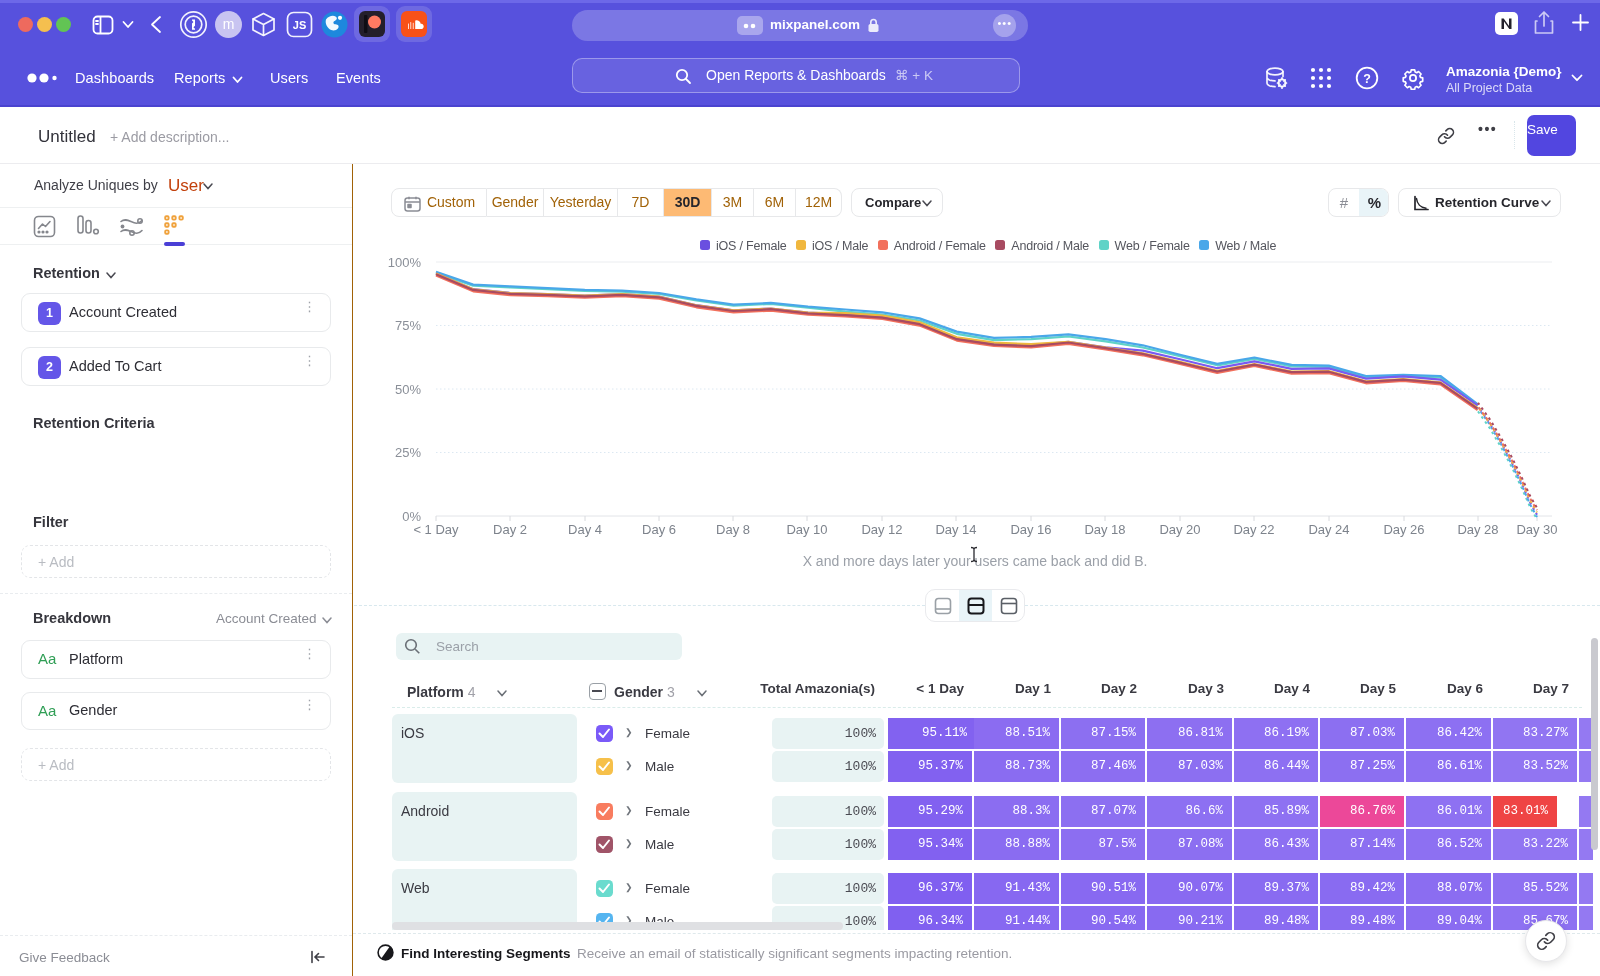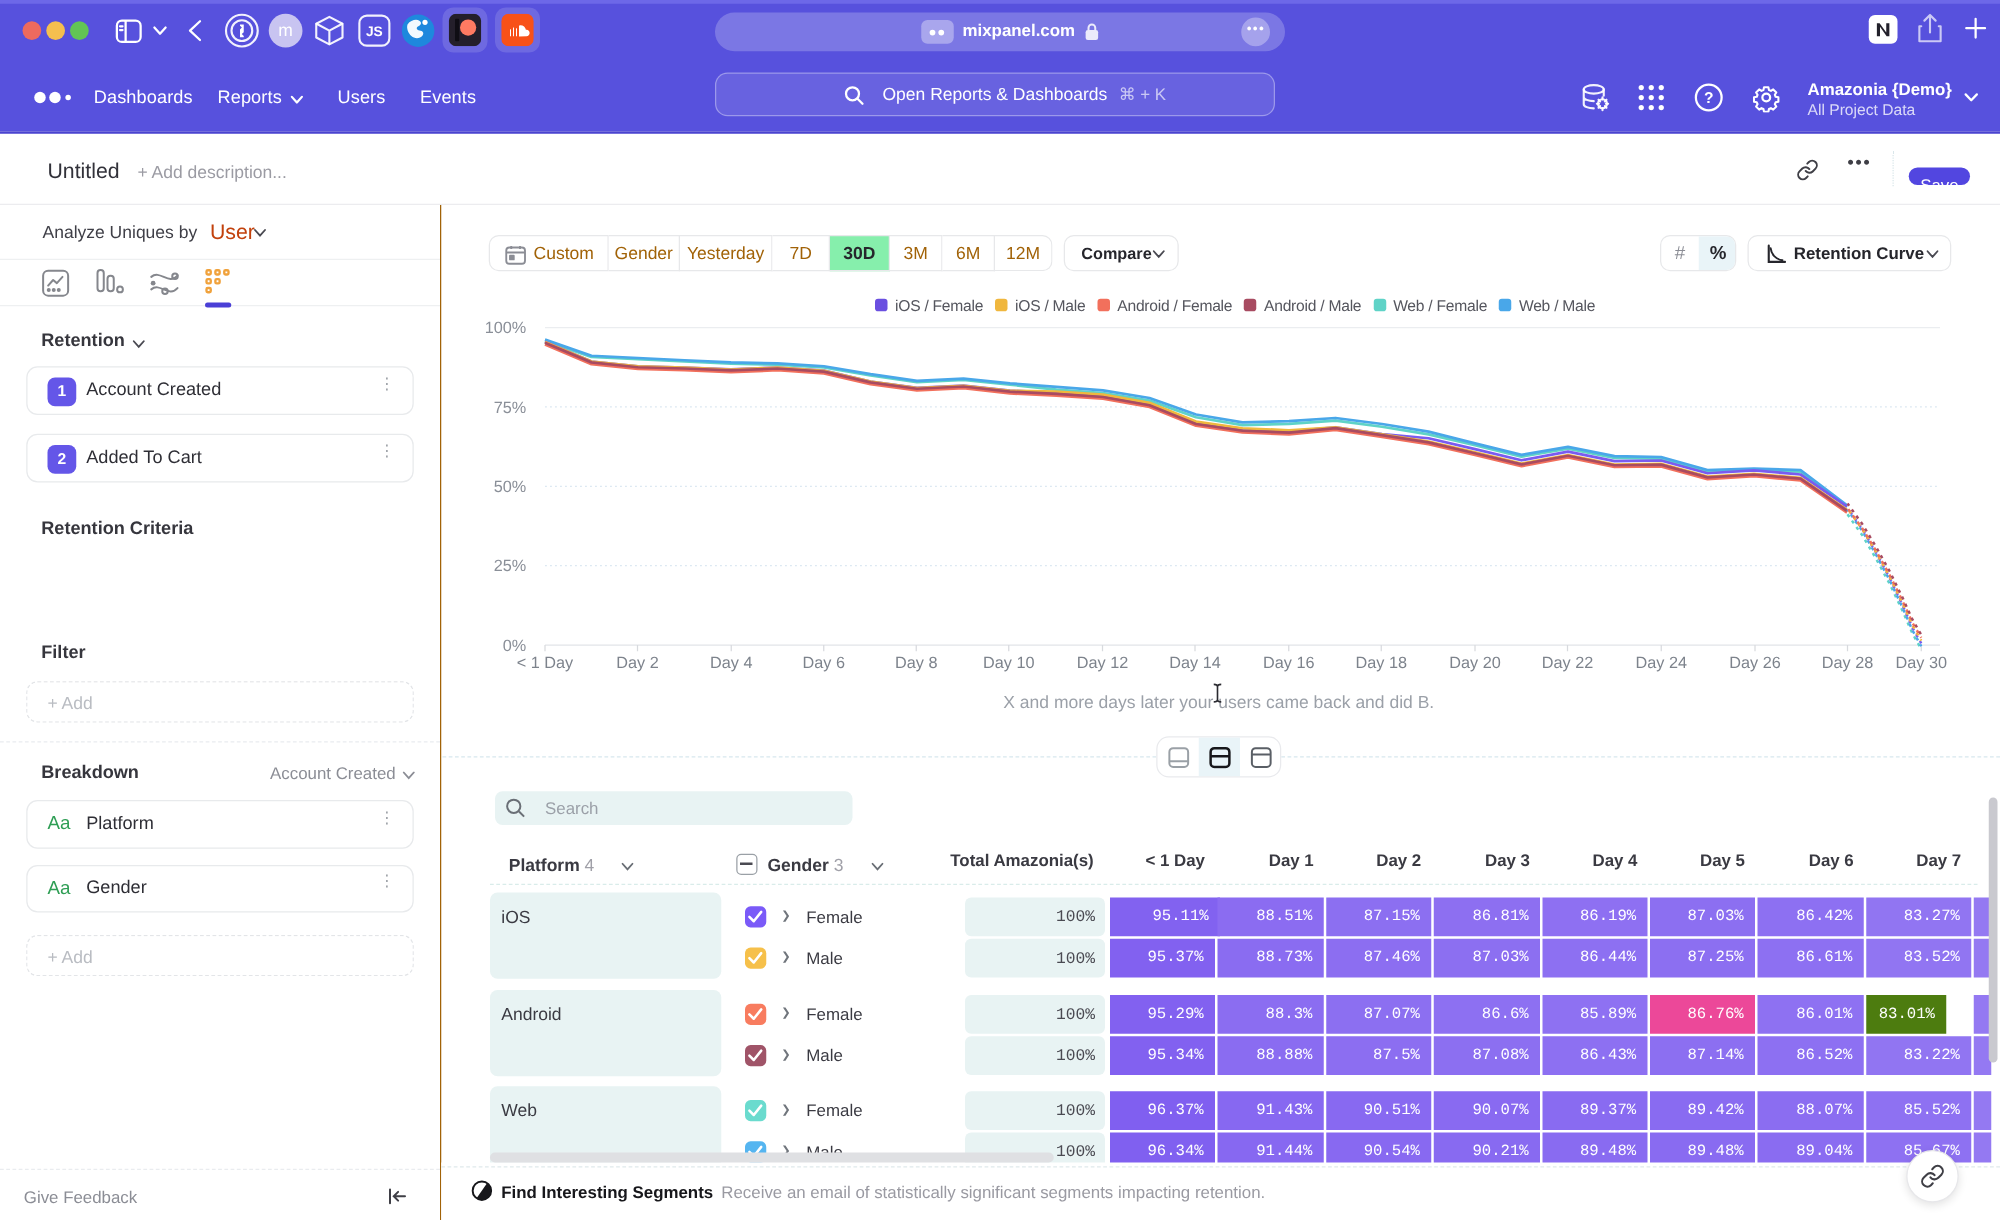--- a/index.html
+++ b/index.html
@@ -10,21 +10,21 @@
 .chrome{position:absolute;left:0;top:0;width:1600px;height:105px;background:#5751dd;}
 .chrome:before{content:"";position:absolute;left:0;top:0;width:1600px;height:3px;background:#6d68e8;}
 .tl{position:absolute;border-radius:50%;width:15px;height:15px;top:17px;}
 .navlink{color:#fff;font-size:14.5px;font-weight:500;letter-spacing:.1px;}
 .addr{position:absolute;left:572px;top:10px;width:456px;height:31px;border-radius:16px;background:rgba(255,255,255,.22);}
 .searchpill{position:absolute;left:572px;top:58px;width:448px;height:35px;border-radius:10px;background:rgba(255,255,255,.1);border:1px solid rgba(255,255,255,.35);}
 .whiteico{stroke:#fff;fill:none;stroke-width:1.8;stroke-linecap:round;stroke-linejoin:round;}
 .whiteico2{stroke:rgba(255,255,255,.92);fill:none;stroke-width:1.7;stroke-linecap:round;stroke-linejoin:round;}
 
 .pagehdr{position:absolute;left:0;top:105px;width:1600px;height:59px;background:#fff;border-top:2px solid #4a43cf;border-bottom:1px solid #ececef;}
-.savebtn{position:absolute;left:1527px;top:27px;width:49px;height:14px;background:#5246e0;border-radius:7px;color:#fff;font-size:13.5px;text-align:center;line-height:29px;}
+.savebtn{position:absolute;left:1527px;top:8px;width:49px;height:41px;background:#5246e0;border-radius:7px;color:#fff;font-size:13.5px;text-align:left;line-height:29px;}
 
 .sidebar{position:absolute;left:0;top:164px;width:353px;height:812px;background:#fff;border-right:1px solid #a16207;}
 .sb-row1{position:absolute;left:0;top:0;width:352px;height:44px;border-bottom:1px solid #eef0f1;}
 .sb-tabs{position:absolute;left:0;top:44px;width:352px;height:37px;border-bottom:1px solid #eef0f1;}
 .card{position:absolute;left:21px;width:310px;background:#fff;border:1px solid #e8eaec;border-radius:9px;}
 .badge{position:absolute;left:16px;top:8px;width:23px;height:23px;border-radius:6px;background:#6456e8;color:#fff;font-size:12.5px;font-weight:bold;text-align:center;line-height:23px;}
 .cardtxt{position:absolute;left:47px;font-size:14.5px;color:#2e2e35;}
 .dots3{position:absolute;right:14px;color:#9fa3a9;font-size:13px;letter-spacing:0;}
 .sblabel{font-size:14.5px;font-weight:bold;color:#36363d;}
 .addbox{position:absolute;left:21px;width:310px;height:33px;border:1px dashed #e3e5e8;border-radius:9px;color:#b9bcc2;font-size:14px;line-height:33px;padding-left:16px;}
@@ -286,21 +286,21 @@
     <rect x="1" y="2" width="15" height="13" rx="2.5"></rect>
     <line x1="1" y1="6" x2="16" y2="6"></line>
     <line x1="5" y1="0.8" x2="5" y2="3.2"></line>
     <line x1="12" y1="0.8" x2="12" y2="3.2"></line>
     <rect x="4" y="8.5" width="3" height="3" fill="#8b8d95"></rect>
   </svg>
 <div class="seg" style="left:391px;width:96px;border-radius:8px 0 0 8px;padding-left:24px;">Custom</div>
 <div class="seg" style="left:487px;width:57px;border-left:none;">Gender</div>
 <div class="seg" style="left:544px;width:74px;border-left:none;">Yesterday</div>
 <div class="seg" style="left:618px;width:46px;border-left:none;">7D</div>
-<div class="seg" style="left:664px;width:48px;border-left:none;background:#86efac;color:#26262c;font-weight:bold;">30D</div>
+<div class="seg" style="left:664px;width:48px;border-left:none;background:#fdba74;color:#26262c;font-weight:bold;">30D</div>
 <div class="seg" style="left:712px;width:42px;border-left:none;">3M</div>
 <div class="seg" style="left:754px;width:42px;border-left:none;">6M</div>
 <div class="seg" style="left:796px;width:46px;border-left:none;border-radius:0 8px 8px 0;">12M</div>
 <div class="btn" style="left:851px;width:92px;line-height:27px;text-align:left;padding-left:13px;font-size:13px;">Compare<svg class="abs" style="right:10px;top:11px" width="10" height="7" viewBox="0 0 10 7">
       <polyline points="1,1 5,5.5 9,1" fill="none" stroke="#4a4a52" stroke-width="1.5" stroke-linecap="round"></polyline>
     </svg></div>
 <div class="btn" style="left:1328px;width:61px;padding:0;overflow:hidden;">
   <div style="position:absolute;left:0;top:0;width:30px;height:27px;text-align:center;line-height:27px;color:#8b8d95;font-weight:normal;font-size:15px;">#</div>
   <div style="position:absolute;left:30px;top:0;width:31px;height:27px;background:#e9f4f8;text-align:center;line-height:27px;font-size:15px;">%</div>
 </div>
@@ -476,21 +476,21 @@
 <div class="garr" style="top:805px;">❯</div>
 <div class="gname" style="top:804px;">Female</div>
 <div class="totbox shim" style="top:796px;">100%</div>
 <div class="cell" style="left:888px;top:796px;width:84px;background:rgb(130,97,240);">95.29%</div>
 <div class="cell" style="left:974px;top:796px;width:85px;background:rgb(139,109,241);">88.3%</div>
 <div class="cell" style="left:1061px;top:796px;width:84px;background:rgb(140,111,241);">87.07%</div>
 <div class="cell" style="left:1147px;top:796px;width:85px;background:rgb(141,112,242);">86.6%</div>
 <div class="cell" style="left:1234px;top:796px;width:84px;background:rgb(142,113,242);">85.89%</div>
 <div class="cell" style="left:1320px;top:796px;width:84px;background:#ec4899;">86.76%</div>
 <div class="cell" style="left:1406px;top:796px;width:85px;background:rgb(142,113,242);">86.01%</div>
-<div class="cell" style="left:1493px;top:796px;width:64px;background:#4d7c0f;">83.01%</div>
+<div class="cell" style="left:1493px;top:796px;width:64px;background:#ef4444;">83.01%</div>
 <div class="cell" style="left:1579px;top:796px;width:14px;background:rgb(148,121,242);"></div>
 <div class="chk" style="top:836px;background:#a05468;">
     <svg width="13" height="11" viewBox="0 0 13 11">
       <polyline points="1.5,5.5 5,9 11,1.5" fill="none" stroke="#fff" stroke-width="2" stroke-linecap="round" stroke-linejoin="round"></polyline>
     </svg>
   </div>
 <div class="garr" style="top:838px;">❯</div>
 <div class="gname" style="top:837px;">Male</div>
 <div class="totbox shim" style="top:829px;">100%</div>
 <div class="cell" style="left:888px;top:829px;width:84px;background:rgb(130,97,240);">95.34%</div>

